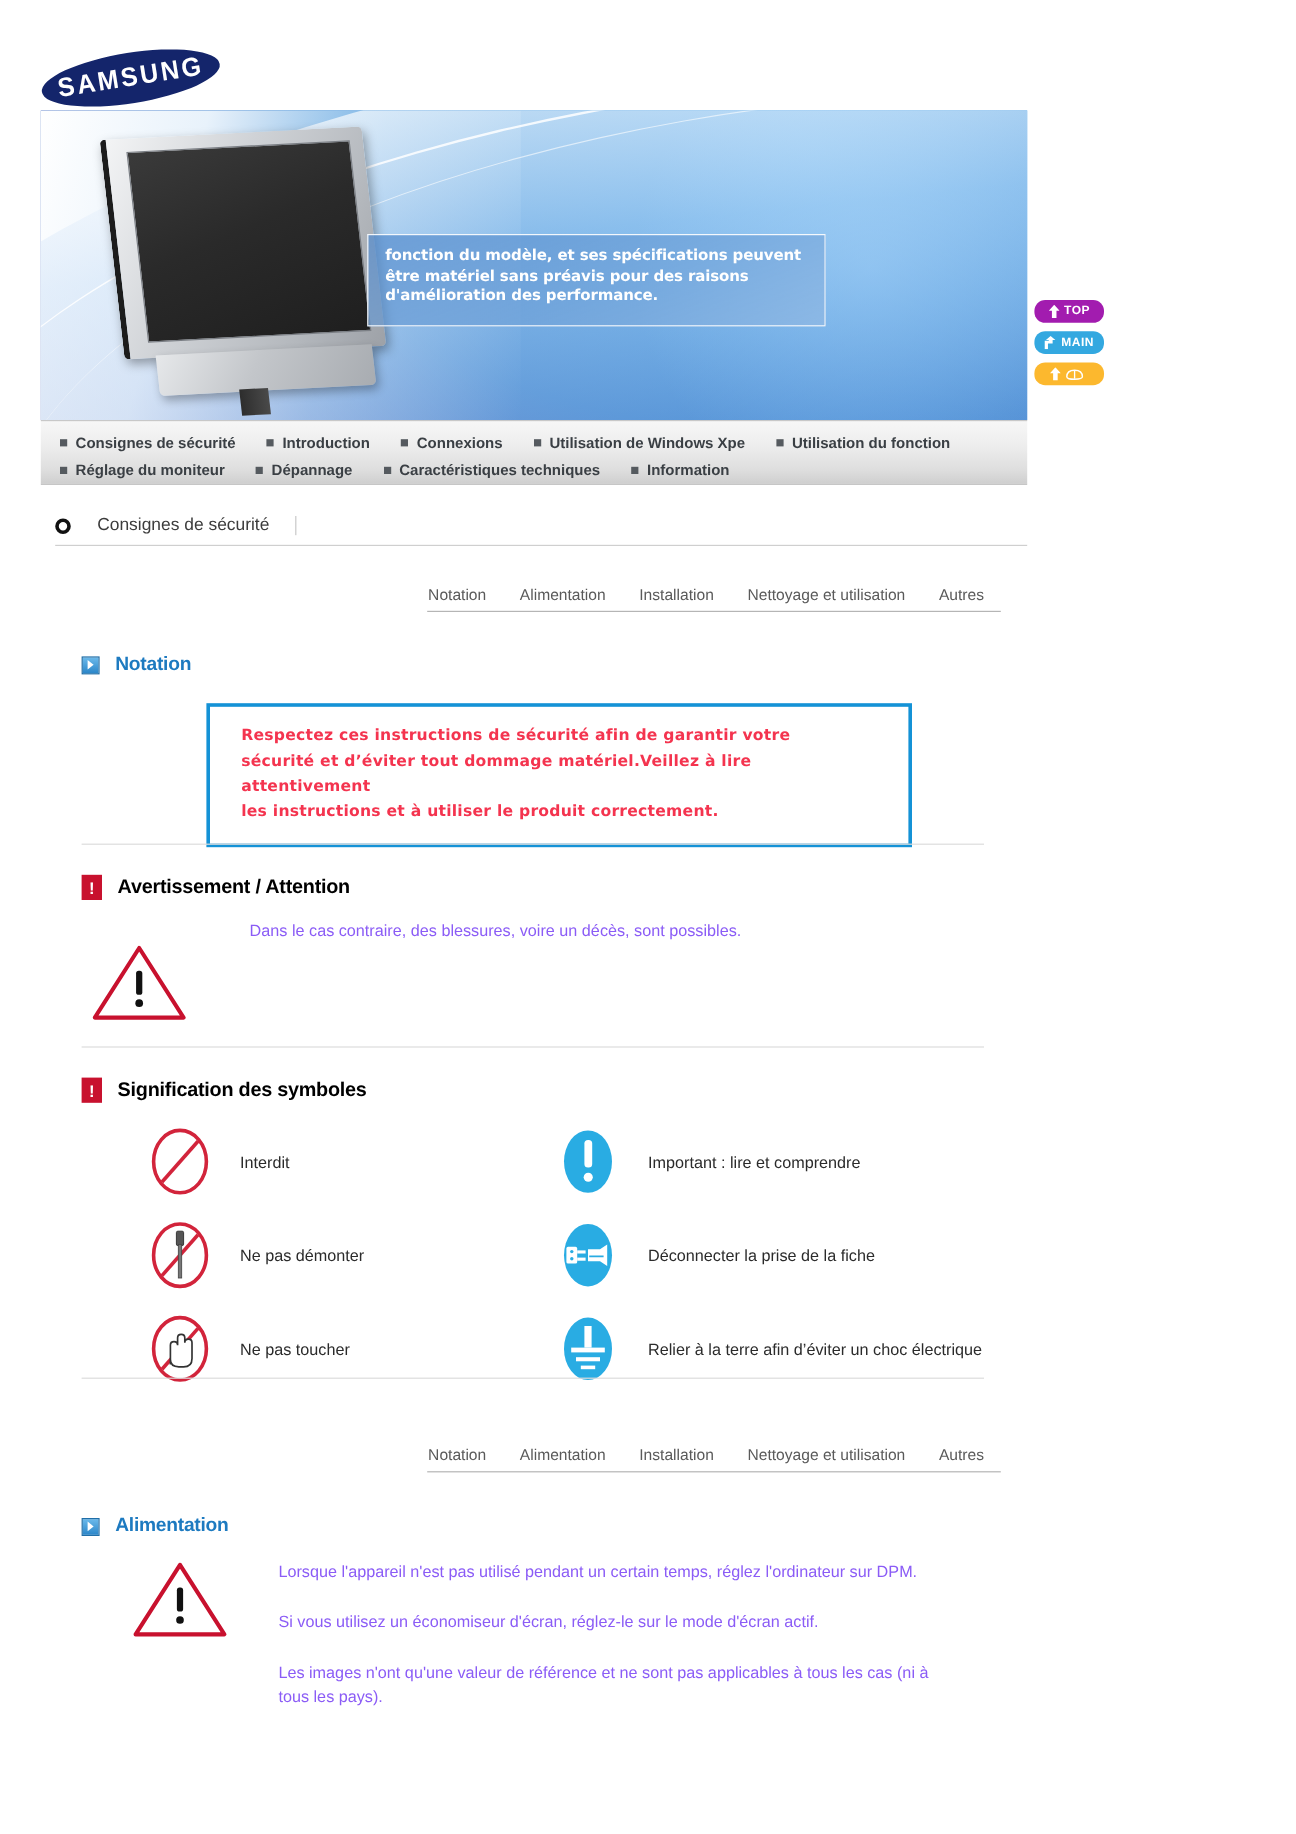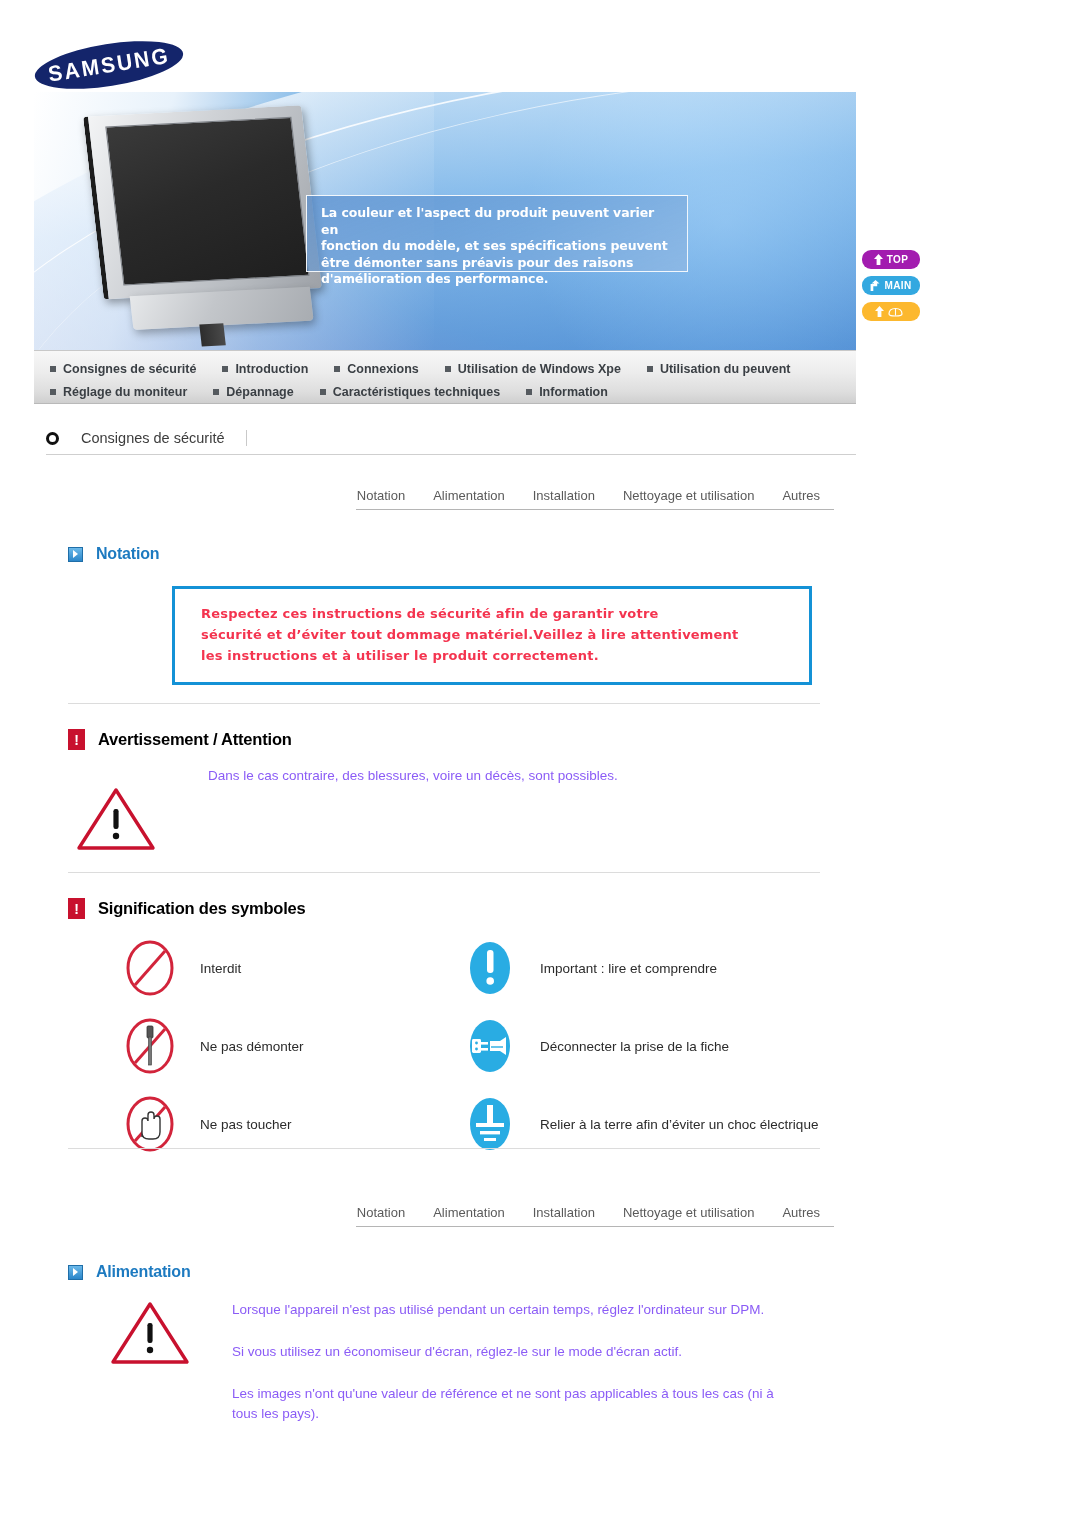--- a/index.html
+++ b/index.html
@@ -342,23 +342,22 @@
 
   <div class="monitor">
     <div class="mon-bezel">
       <div class="mon-screen"></div>
     </div>
     <div class="mon-chin"></div>
     <div class="mon-neck"></div>
   </div>
 
   <div class="callout">
-    <p>La couleur et l'aspect du produit peuvent varier en</p>
     <p>fonction du modèle, et ses spécifications peuvent</p>
-    <p>être démonter sans préavis pour des raisons</p>
+    <p>être matériel sans préavis pour des raisons</p>
     <p>d'amélioration des performance.</p>
   </div>
 </div>
 
 <div class="side-buttons">
   <div class="sbtn sbtn-top">
     <span>
       <svg width="9" height="11" viewBox="0 0 9 11">
           <path d="M4.5 0 L9 5 H6.4 V11 H2.6 V5 H0 Z" fill="#fff"></path>
         </svg>
@@ -402,21 +401,21 @@
     <div class="navitem">
       <i class="bullet"></i>
       <span class="lbl">Connexions</span>
     </div>
     <div class="navitem">
       <i class="bullet"></i>
       <span class="lbl">Utilisation de Windows Xpe</span>
     </div>
     <div class="navitem">
       <i class="bullet"></i>
-      <span class="lbl">Utilisation du peuvent</span>
+      <span class="lbl">Utilisation du fonction</span>
     </div>
   </div>
   <div class="navrow">
     <div class="navitem">
       <i class="bullet"></i>
       <span class="lbl">Réglage du moniteur</span>
     </div>
     <div class="navitem">
       <i class="bullet"></i>
       <span class="lbl">Dépannage</span>
@@ -451,21 +450,21 @@
 
 <div class="block" style="left:68px; top:545px;">
   <div class="sec-blue-head">
     <span class="blue-arrow">
         <i></i>
       </span>
     <span class="sec-blue-title">Notation</span>
   </div>
 </div>
 
-<div class="block" style="left:172px; top:586px; width:640px;">
+<div class="block" style="left:172px; top:586px; width:588px;">
   <div class="notice-box">
     <p>Respectez ces instructions de sécurité afin de garantir votre</p>
     <p>sécurité et d’éviter tout dommage matériel.Veillez à lire attentivement</p>
     <p>les instructions et à utiliser le produit correctement.</p>
   </div>
 </div>
 
 <hr class="hr-soft block" style="left:68px; top:703px; width:752px;">
 
 <div class="block" style="left:68px; top:729px;">

